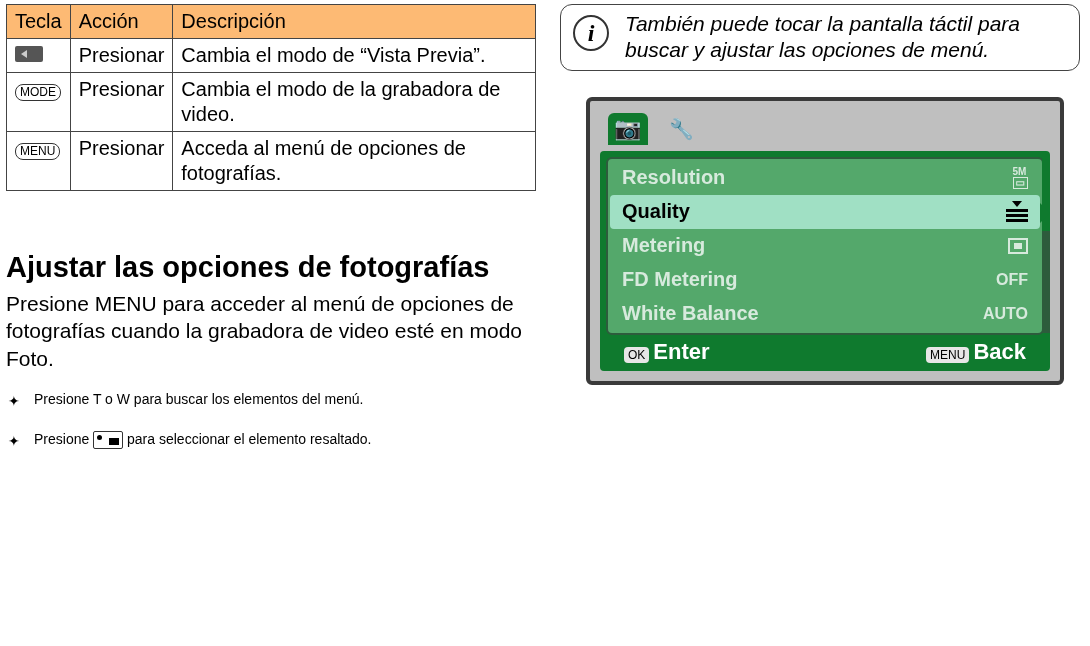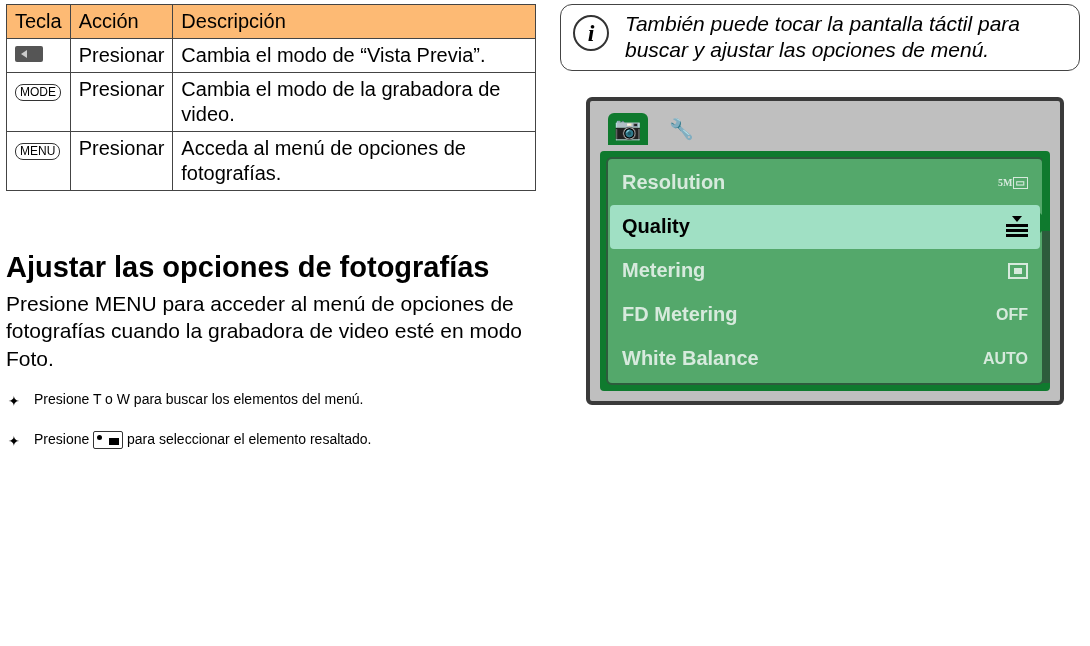--- a/index.html
+++ b/index.html
@@ -178,21 +178,21 @@
     border: 2px solid #2d5c3c;
     border-radius: 6px;
     padding: 2px;
     position: relative;
   }
   .cam-row {
     display: flex;
     align-items: center;
     justify-content: space-between;
     padding: 3px 12px;
-    height: 44px;
+    height: 34px;
     color: #d7eadd;
     font-weight: bold;
     font-size: 20px;
   }
   .cam-row .val { font-size: 16px; color:#d7eadd; }
   .cam-row.sel {
     background: #a0e0c4;
     border-radius: 4px;
     color: #000;
     position: relative;
@@ -235,25 +235,24 @@
   .cam-icon-camera {
     font-size: 22px;
     color: #000;
   }
   .cam-icon-wrench {
     font-size: 20px;
     color: #3a3a3a;
   }
   .res-badge {
     display:inline-flex;
-    flex-direction:row;
-    align-items:center;
+    flex-direction:column;
+    align-items:flex-start;
     font-size:10px; line-height:1;
     color:#d7eadd;
-    font-family:Liberation Serif, serif;
   }
   .res-badge .m { border:1px solid #d7eadd; padding:0 2px; }
   .quality-icon {
     display:inline-block;
     width:22px;
   }
   .quality-icon span{display:block;background:#000;height:3px;margin-top:2px;}
   .quality-icon .arrow{width:0;height:0;border-left:5px solid transparent;border-right:5px solid transparent;border-top:6px solid #000;background:none;margin:0 auto;}
   .meter-icon {
     display:inline-block;width:20px;height:16px;border:2px solid #d7eadd;position:relative;
@@ -345,16 +344,24 @@
           </div>
           <div class="cam-row">
             <span>FD Metering</span>
             <span class="val">OFF</span>
           </div>
           <div class="cam-row">
             <span>White Balance</span>
             <span class="val">AUTO</span>
           </div>
         </div>
+        <div class="cam-footer">
+          <span>
+            <span class="cam-btn-pill">OK</span><span>Enter</span>
+          </span>
+          <span>
+            <span class="cam-btn-pill">MENU</span><span>Back</span>
+          </span>
+        </div>
       </div>
     </div>
   </div>
 </div>
 
 </body></html>

